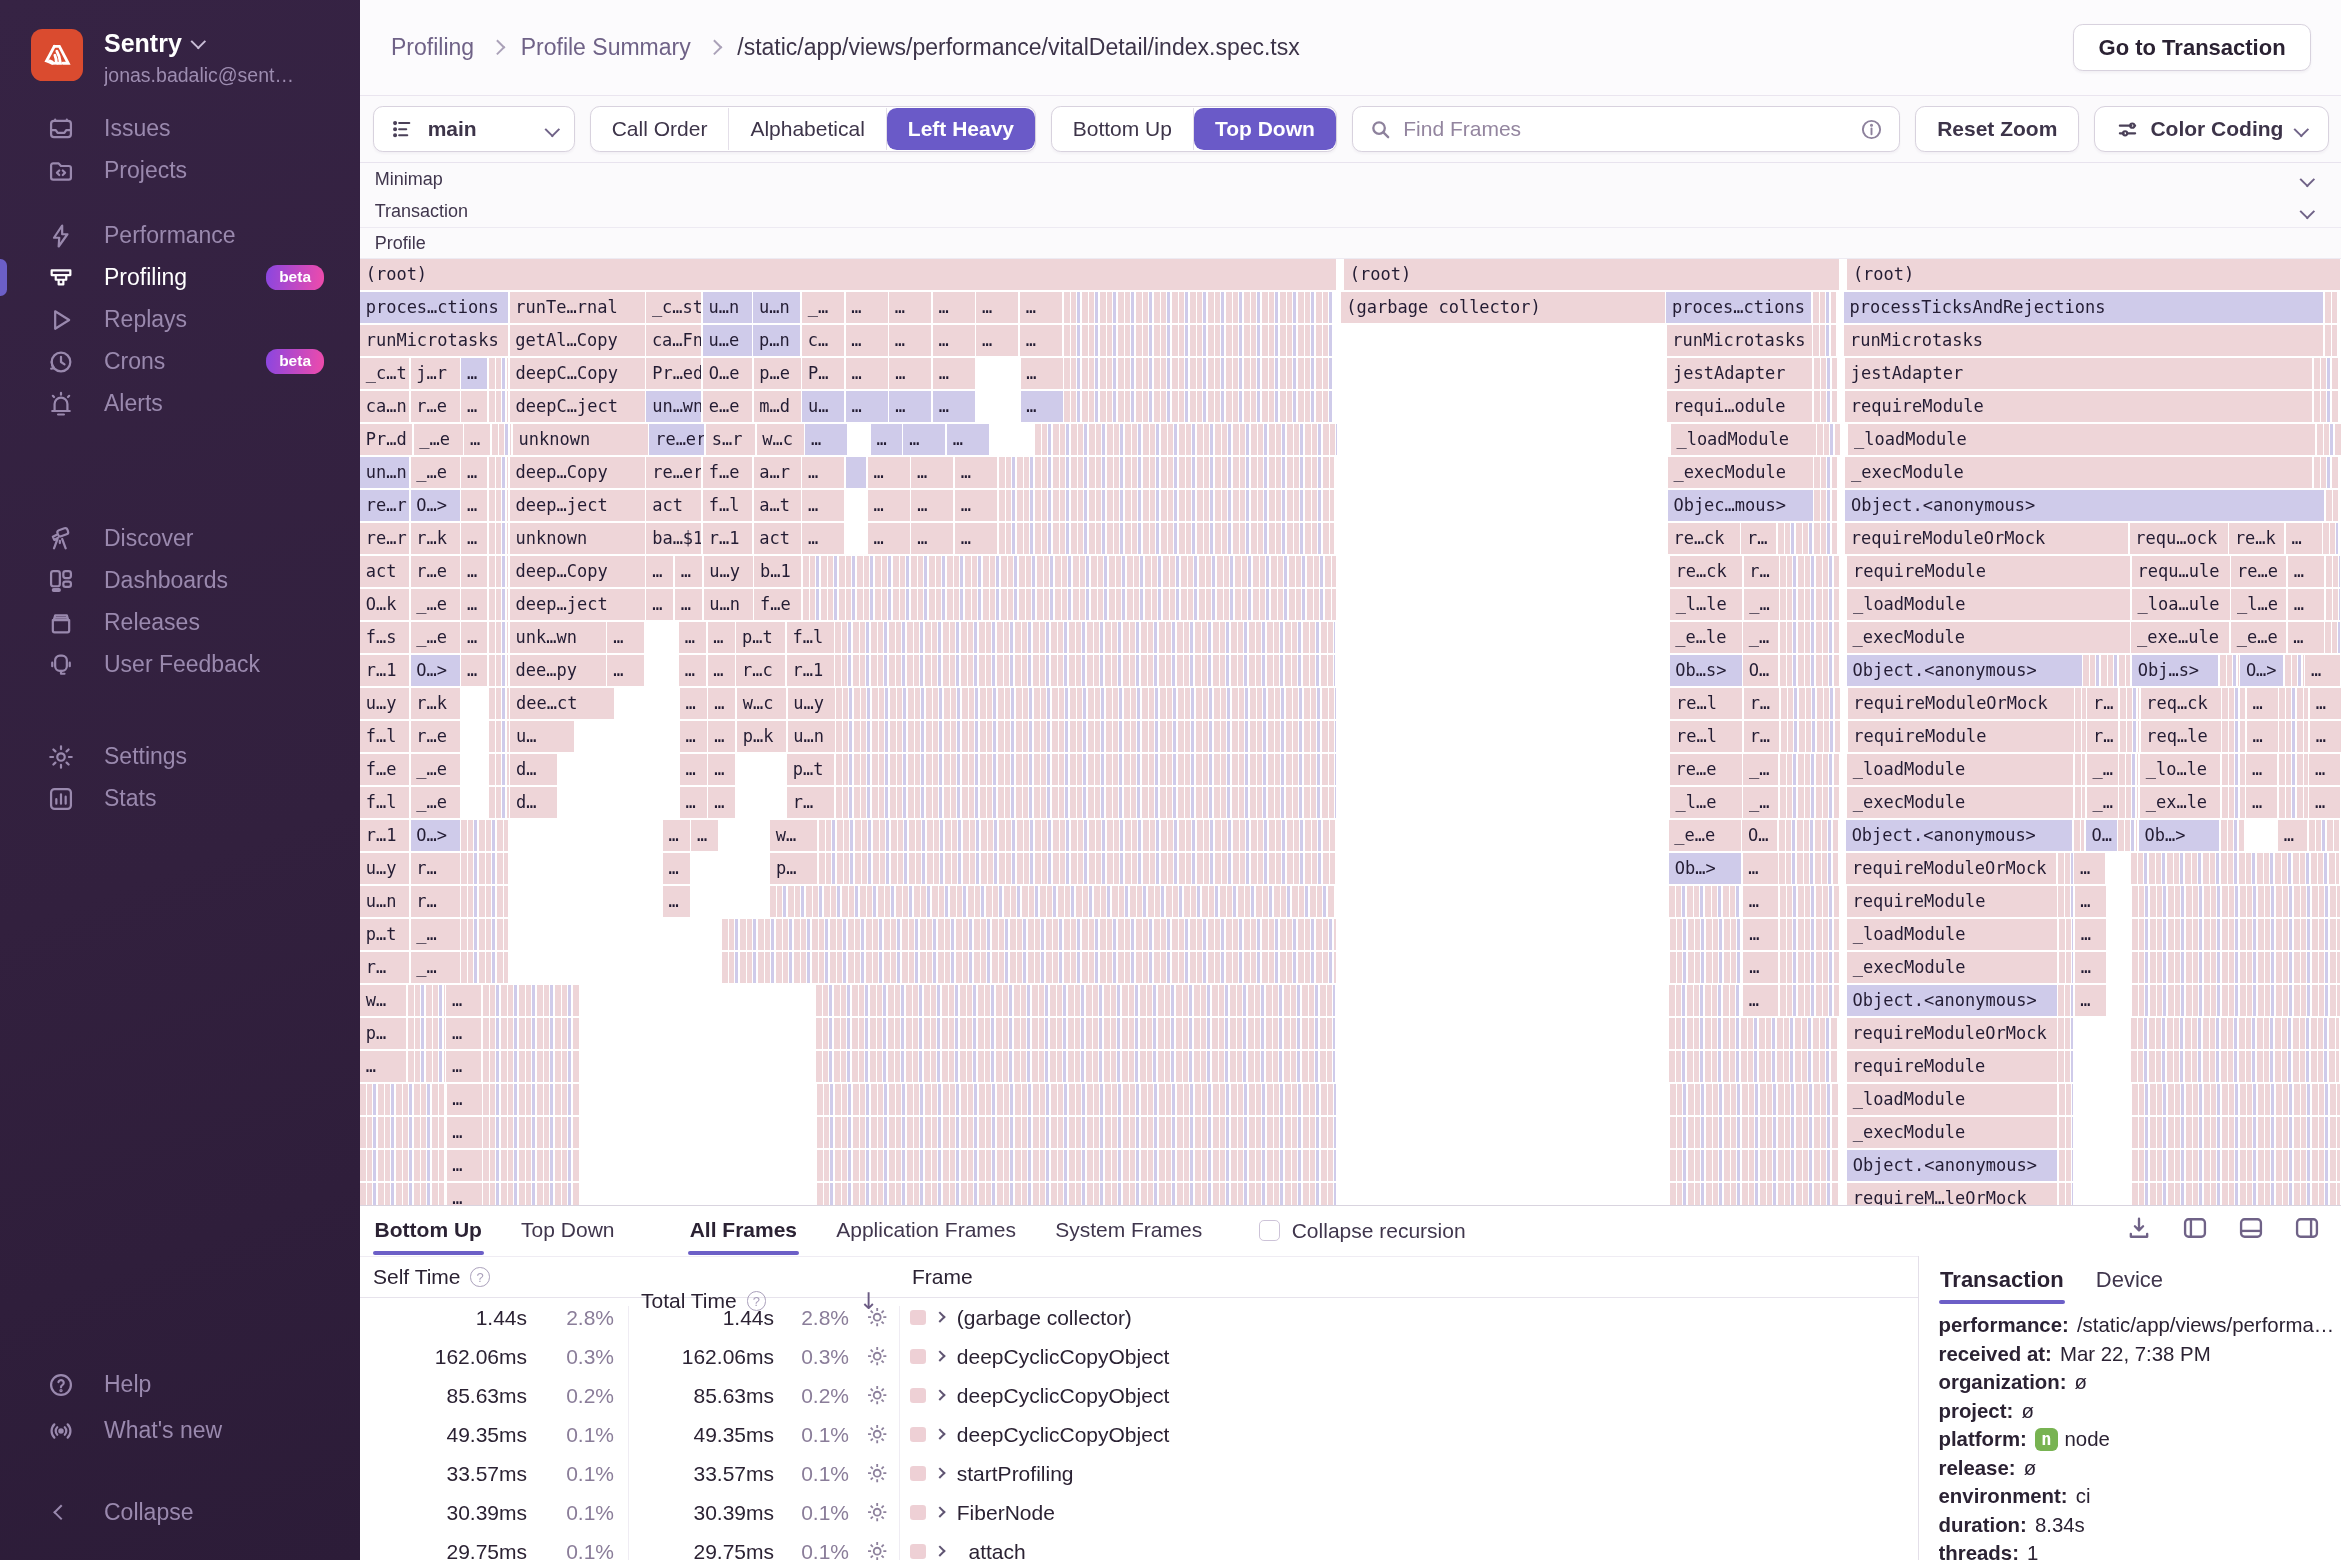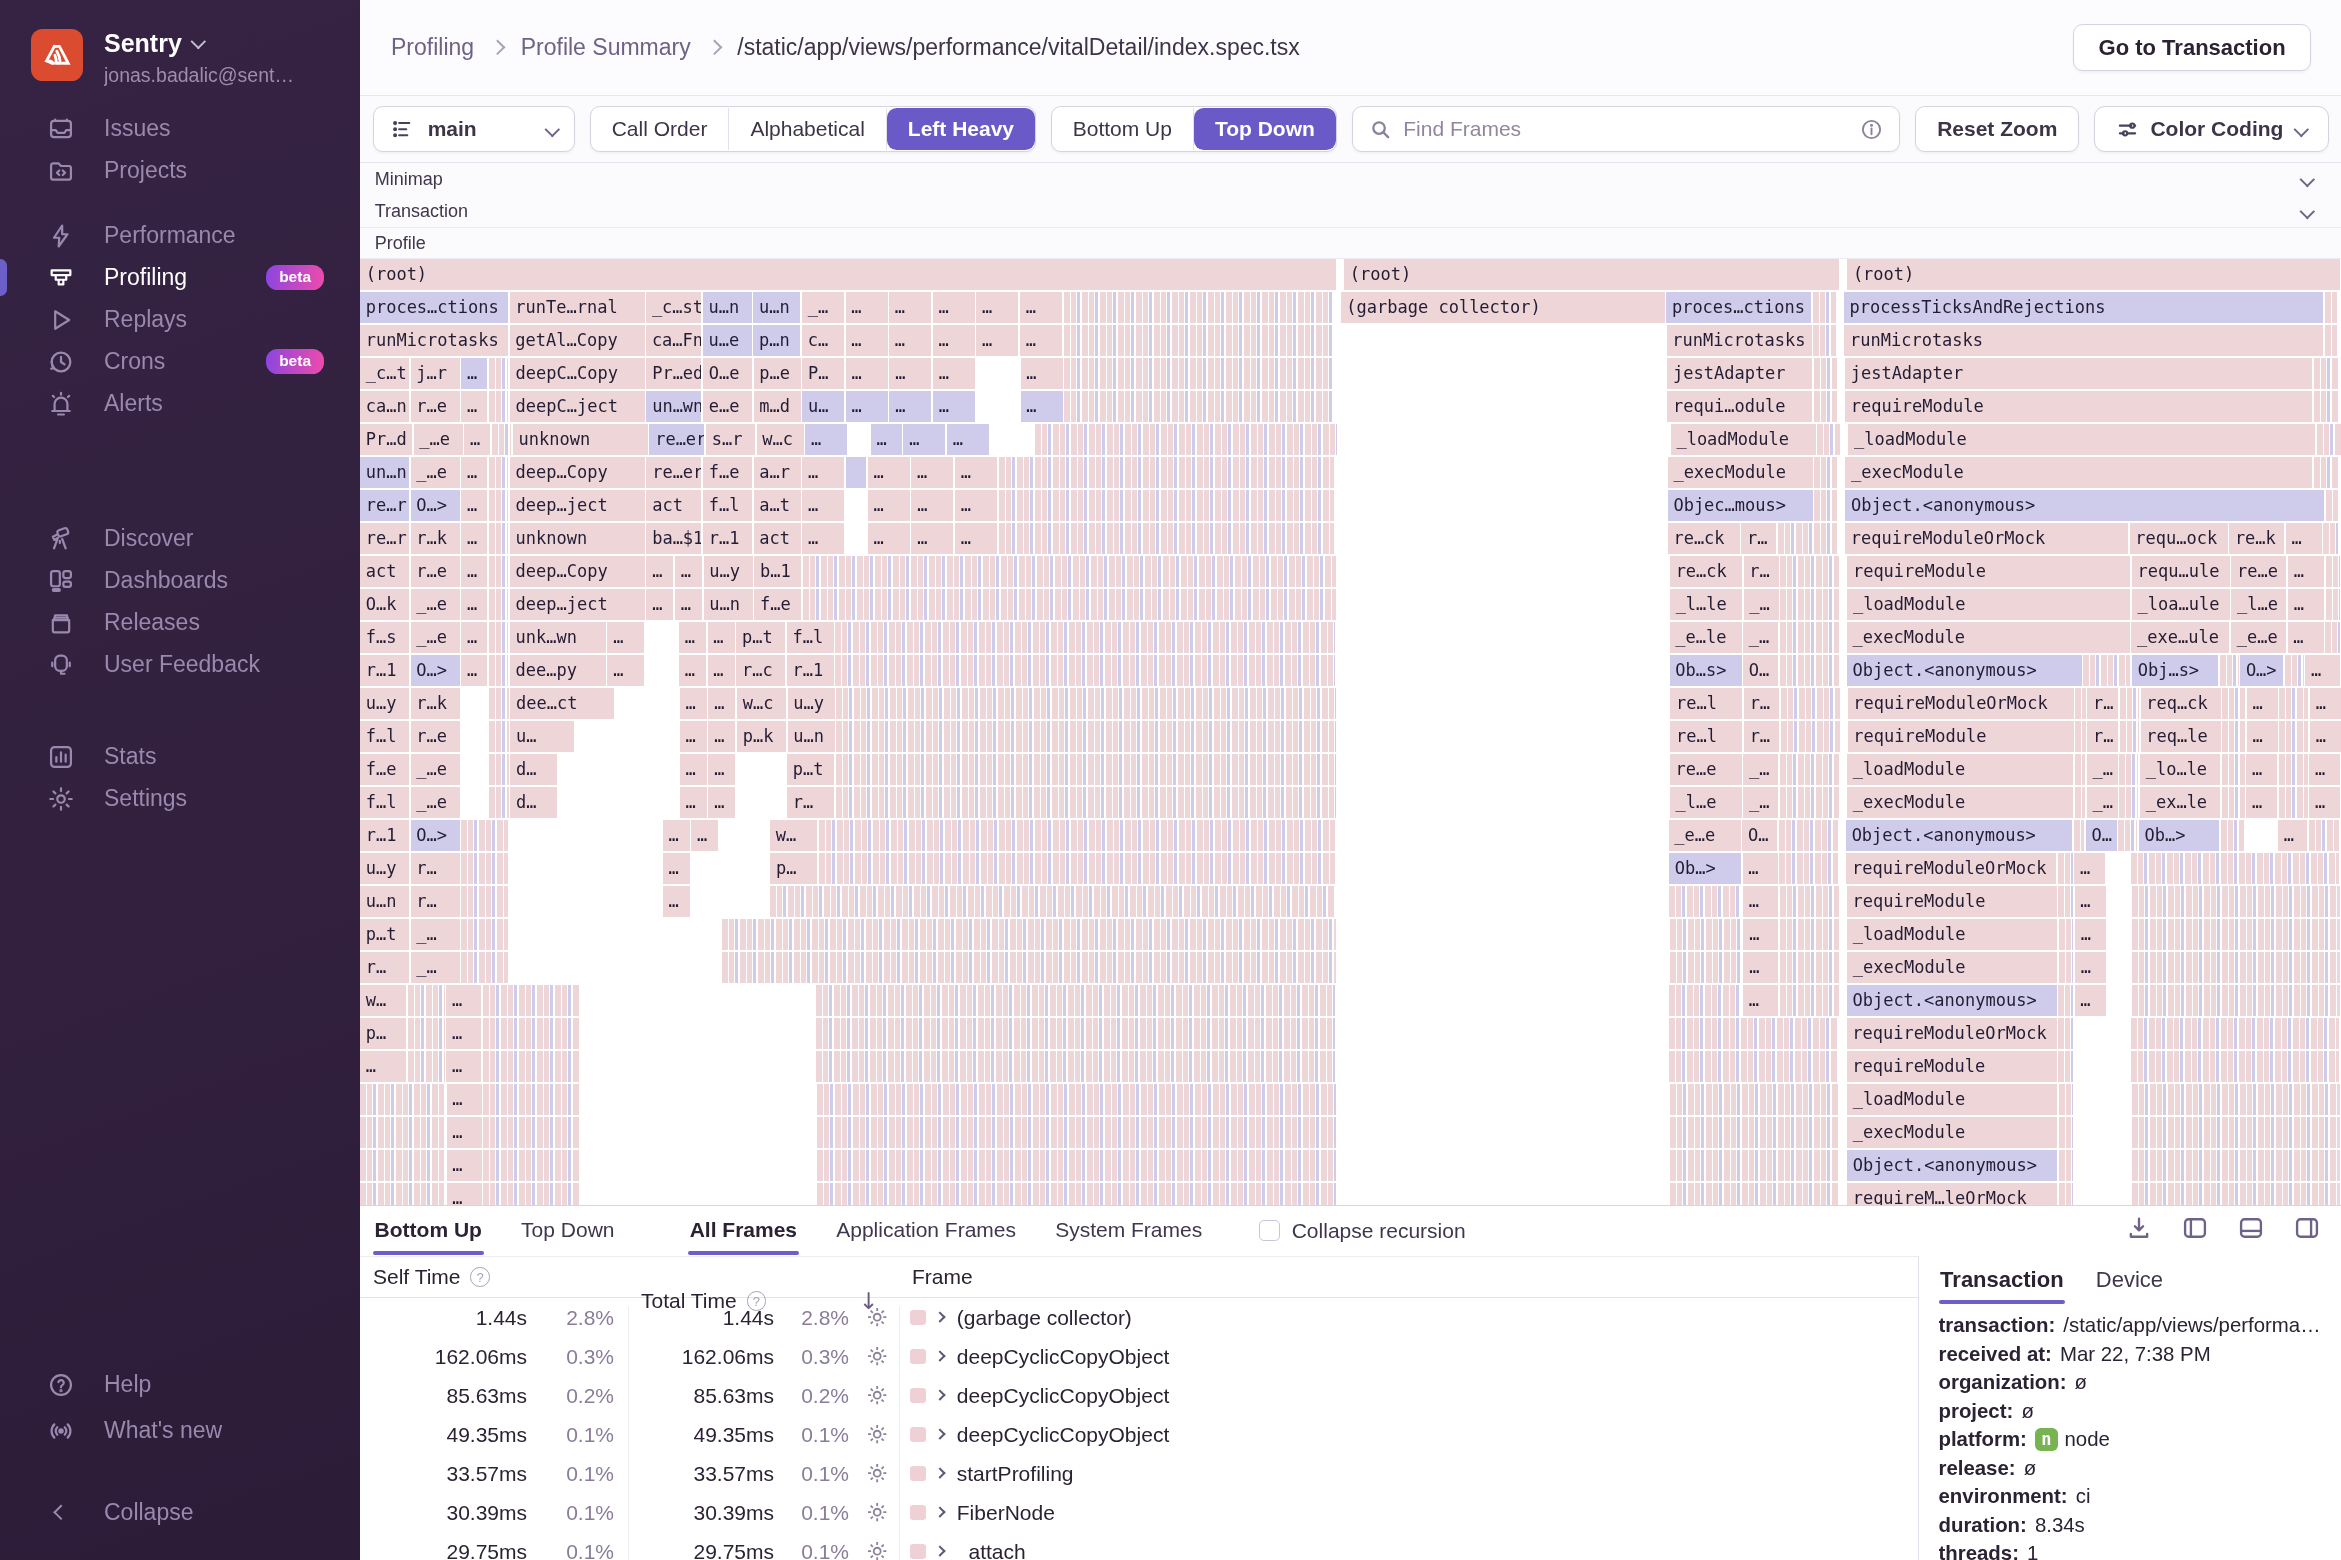--- a/index.html
+++ b/index.html
@@ -257,34 +257,34 @@
               <rect x="7" y="4" width="10" height="13" rx="4"></rect>
               <path d="M4.5 10v3M19.5 10v3M12 17v2.5h3"></path>
             </svg>
           </span>
           <span>User Feedback</span>
         </div>
         <div class="nav-gap3"></div>
         <div class="nav-item">
           <span class="ni-ic">
             <svg width="28" height="28" viewBox="0 0 24 24" stroke="#9a89ae" stroke-width="1.9" fill="none" stroke-linecap="round" stroke-linejoin="round">
-              <rect x="3.5" y="3.5" width="17" height="17" rx="3"></rect>
-              <path d="M8 16v-4M12 16V8M16 16v-6"></path>
-            </svg>
-          </span>
-          <span>Stats</span>
+              <circle cx="12" cy="12" r="3.2"></circle>
+              <path d="M12 2.8v2.4M12 18.8v2.4M2.8 12h2.4M18.8 12h2.4M5.5 5.5l1.7 1.7M16.8 16.8l1.7 1.7M18.5 5.5l-1.7 1.7M7.2 16.8l-1.7 1.7"></path>
+            </svg>
+          </span>
+          <span>Settings</span>
         </div>
         <div class="nav-item">
           <span class="ni-ic">
             <svg width="28" height="28" viewBox="0 0 24 24" stroke="#9a89ae" stroke-width="1.9" fill="none" stroke-linecap="round" stroke-linejoin="round">
-              <circle cx="12" cy="12" r="3.2"></circle>
-              <path d="M12 2.8v2.4M12 18.8v2.4M2.8 12h2.4M18.8 12h2.4M5.5 5.5l1.7 1.7M16.8 16.8l1.7 1.7M18.5 5.5l-1.7 1.7M7.2 16.8l-1.7 1.7"></path>
-            </svg>
-          </span>
-          <span>Settings</span>
+              <rect x="3.5" y="3.5" width="17" height="17" rx="3"></rect>
+              <path d="M8 16v-4M12 16V8M16 16v-6"></path>
+            </svg>
+          </span>
+          <span>Stats</span>
         </div>
       </div>
     <div class="sb-footer">
       <div id="navfoot">
           <div class="nav-item">
             <span class="ni-ic">
               <svg width="28" height="28" viewBox="0 0 24 24" stroke="#9a89ae" stroke-width="1.9" fill="none" stroke-linecap="round" stroke-linejoin="round">
                 <circle cx="12" cy="12" r="8.5"></circle>
                 <path d="M9.8 9.5a2.3 2.3 0 1 1 3.3 2.6c-.8.4-1.1 1-1.1 1.9"></path>
                 <circle cx="12" cy="16.8" r="0.5" fill="#9a89ae"></circle>
@@ -1189,21 +1189,21 @@
         <div class="coldiv" style="left:539px;"></div>
       </div>
 
       <div class="detail">
         <div class="dettabs">
           <div class="dettab on">Transaction</div>
           <div class="dettab">Device</div>
         </div>
         <div class="dfields" id="dfields">
             <div class="df">
-              <span class="dk">transaction:</span>
+              <span class="dk">performance:</span>
               <span class="dv">/static/app/views/performa…</span>
             </div>
             <div class="df">
               <span class="dk">received at:</span>
               <span class="dv">Mar 22, 7:38 PM</span>
             </div>
             <div class="df">
               <span class="dk">organization:</span>
               <span class="dv">ø</span>
             </div>

